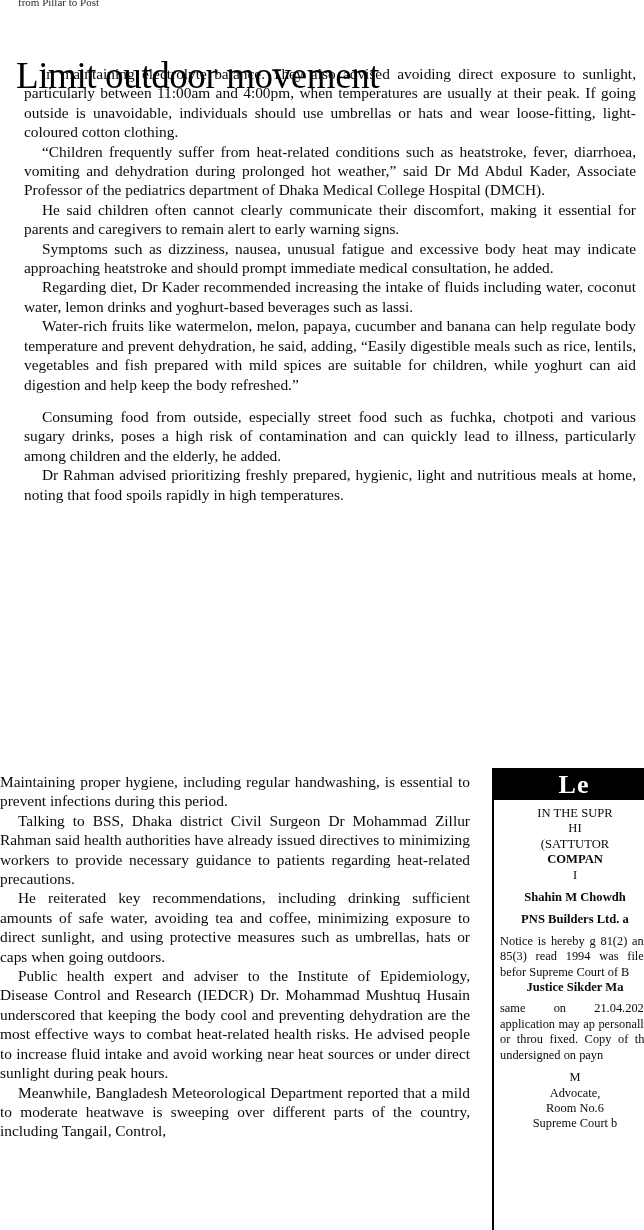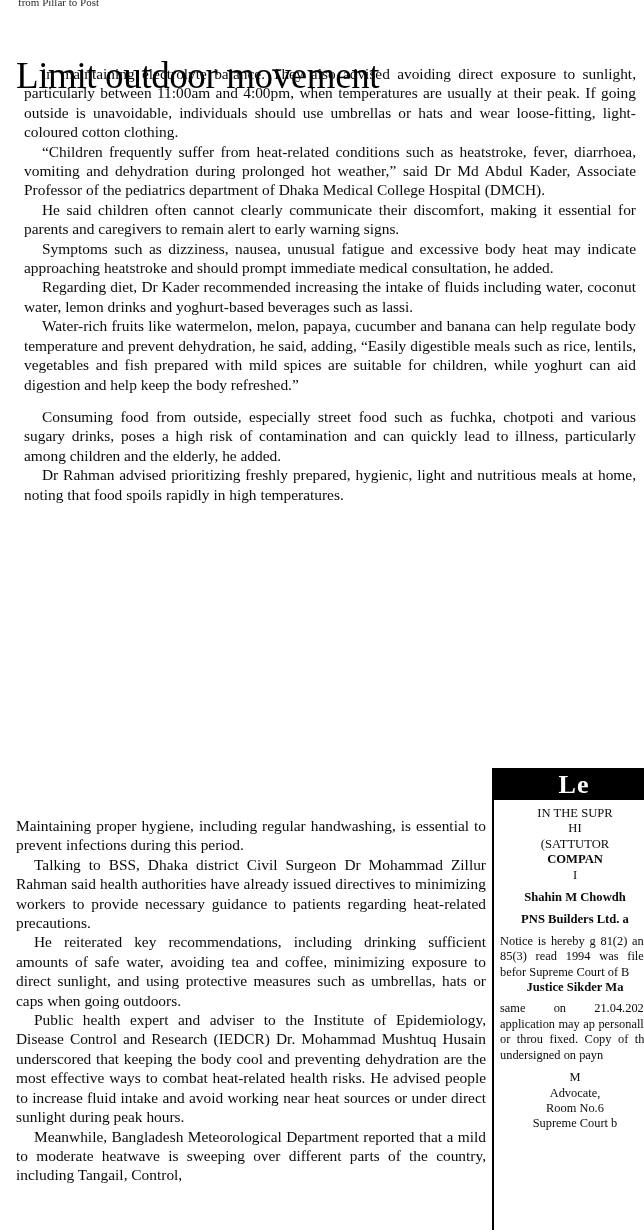--- a/index.html
+++ b/index.html
@@ -59,24 +59,23 @@
     text-indent: 18px;
     text-justify: inter-word;
     hyphens: auto;
   }
   .gap {
     height: 13px;
   }
   
   .leftcol {
     position: absolute;
-    left: 16px;
+    left: 0;
     top: 772px;
     width: 470px;
-    margin-top: 44px;
   }
   .leftcol p {
     margin: 0;
     font-size: 15.4px;
     line-height: 19.4px;
     text-align: justify;
     text-indent: 18px;
     hyphens: auto;
   }
   .leftcol p.noindent { text-indent: 0; }

